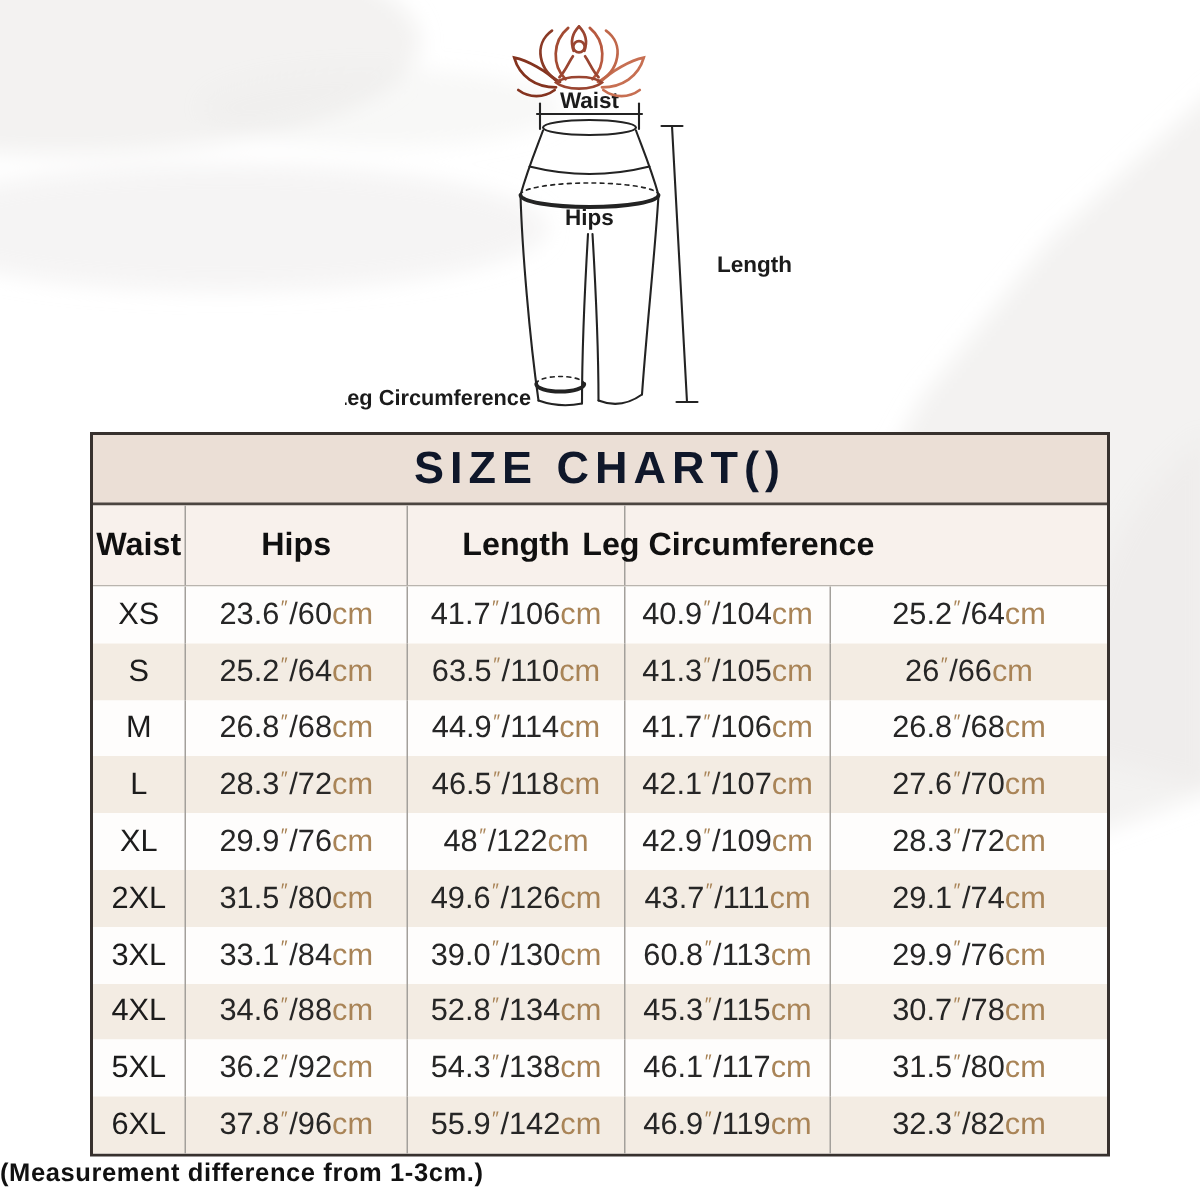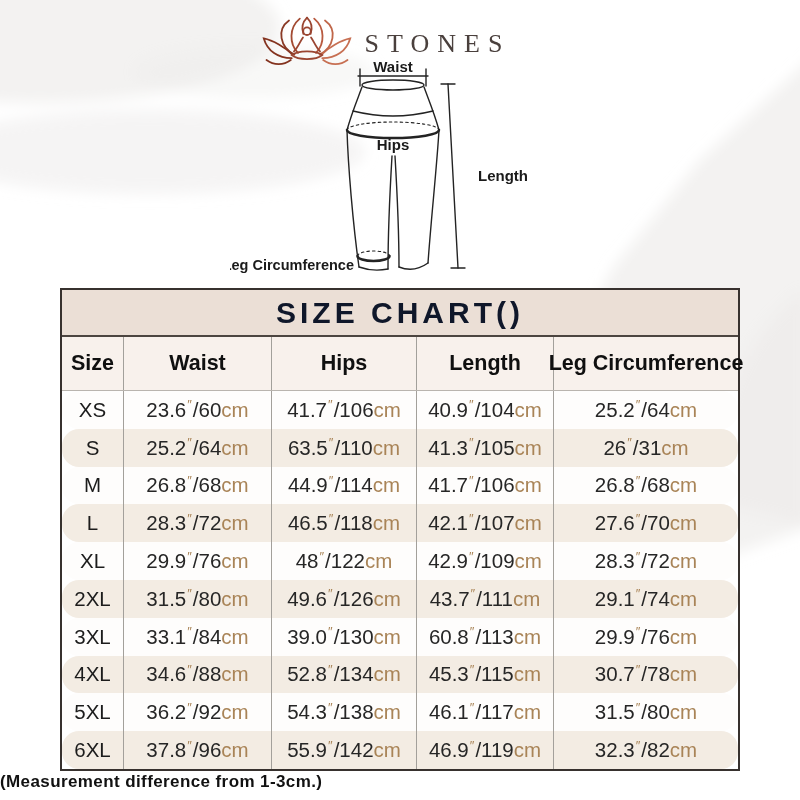--- a/index.html
+++ b/index.html
@@ -30,21 +30,21 @@
   .chart-title{
     height:45px;background:#ebdfd6;border-bottom:2px solid #4c4540;
     display:flex;align-items:baseline;justify-content:center;color:#0f172a;
     padding-top:0;line-height:45px;
   }
   .t-main{font-size:30px;font-weight:bold;letter-spacing:4px;line-height:45px;}
   .t-sub{font-size:21px;font-weight:bold;letter-spacing:2px;line-height:45px;}
   .trow{display:grid;grid-template-columns:62px 148px 145px 137px 184px;}
   .thead{height:54px;background:#f8f1ec;border-bottom:1px solid #b9b4ae;box-sizing:border-box;}
   .thead .cell{font-weight:bold;font-size:21.5px;color:#101010;white-space:nowrap;}
-  #table-body .trow{height:37.8px;background:#fefdfc;border-radius:17px;}
+  #table-body .trow{height:37.8px;background:#fefdfc;}
   #table-body .trow.alt{background:#f3ece3;}
   .cell{
     display:flex;align-items:center;justify-content:center;
     border-right:1px solid #a3a09b;height:100%;box-sizing:border-box;
     font-size:20.5px;color:#262626;white-space:nowrap;
   }
   .cell:last-child{border-right:none;}
   .size-cell{color:#1c1c1c;}
   .prime{color:#a98457;font-size:13px;position:relative;top:-5px;margin:0 1px 0 1px;}
   .unit{color:#a98457;}
@@ -90,21 +90,20 @@
       <g stroke="#9a4531" stroke-width="2">
         <path d="M50,5 C45.5,9.5 43.5,16 46,23"></path>
         <path d="M50,5 C54.5,9.5 56.5,16 54,23"></path>
         <circle cx="50" cy="20" r="4.2"></circle>
         <path d="M45.5,27 C42,32 40,38 35.5,42.5"></path>
         <path d="M54.5,27 C58,32 60,38 64.5,42.5"></path>
         <path d="M33,46.5 C40,41 60,41 67,46.5 C60,52.5 40,52.5 33,46.5 Z"></path>
       </g>
     </g>
   </svg>
-  <span class="brand-text">STONES</span>
 </div>
 
 <svg class="diagram" viewBox="0 0 315 235">
   <g fill="none" stroke="#232323" stroke-width="1.4" stroke-linecap="round">
 
     <line x1="128" y1="16" x2="198" y2="16"></line>
     <line x1="130" y1="9" x2="130" y2="26"></line>
     <line x1="196" y1="9" x2="196" y2="26"></line>
 
     <ellipse cx="163" cy="25" rx="31" ry="5"></ellipse>
@@ -135,21 +134,20 @@
   <text class="dlabel" font-size="15" x="248" y="121" text-anchor="start">Length</text>
   <text class="dlabel" font-size="14.5" x="124" y="210" text-anchor="end">Leg Circumference</text>
 </svg>
 
 <div class="chart">
   <div class="chart-title">
     <span class="t-main">SIZE CHART(</span>
       <span class="t-main">)</span>
   </div>
   <div class="trow thead" id="table-head">
-      <div class="cell">Size</div>
       <div class="cell">Waist</div>
       <div class="cell">Hips</div>
       <div class="cell">Length</div>
       <div class="cell">Leg Circumference</div>
     </div>
   <div id="table-body">
       <div class="trow">
         <div class="cell size-cell">XS</div>
         <div class="cell val-cell">
           <span>23.6</span>
@@ -192,21 +190,21 @@
         </div>
         <div class="cell val-cell">
           <span>41.3</span>
           <span class="prime">″</span>
           <span>/105</span>
           <span class="unit">cm</span>
         </div>
         <div class="cell val-cell">
           <span>26</span>
           <span class="prime">″</span>
-          <span>/31</span>
+          <span>/66</span>
           <span class="unit">cm</span>
         </div>
       </div>
       <div class="trow">
         <div class="cell size-cell">M</div>
         <div class="cell val-cell">
           <span>26.8</span>
           <span class="prime">″</span>
           <span>/68</span>
           <span class="unit">cm</span>

